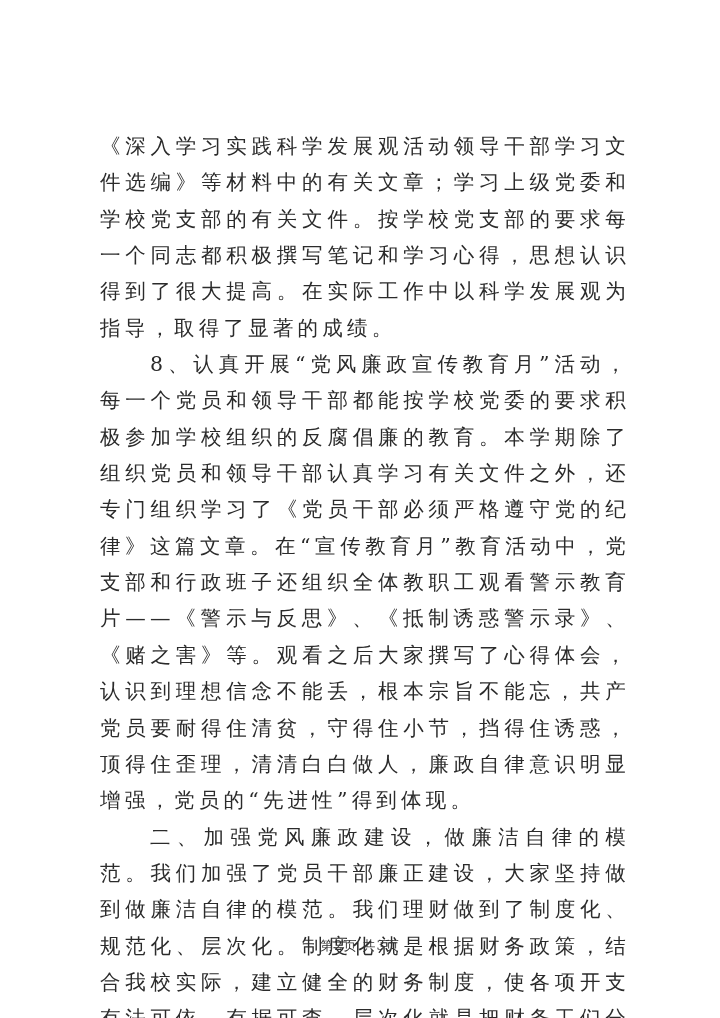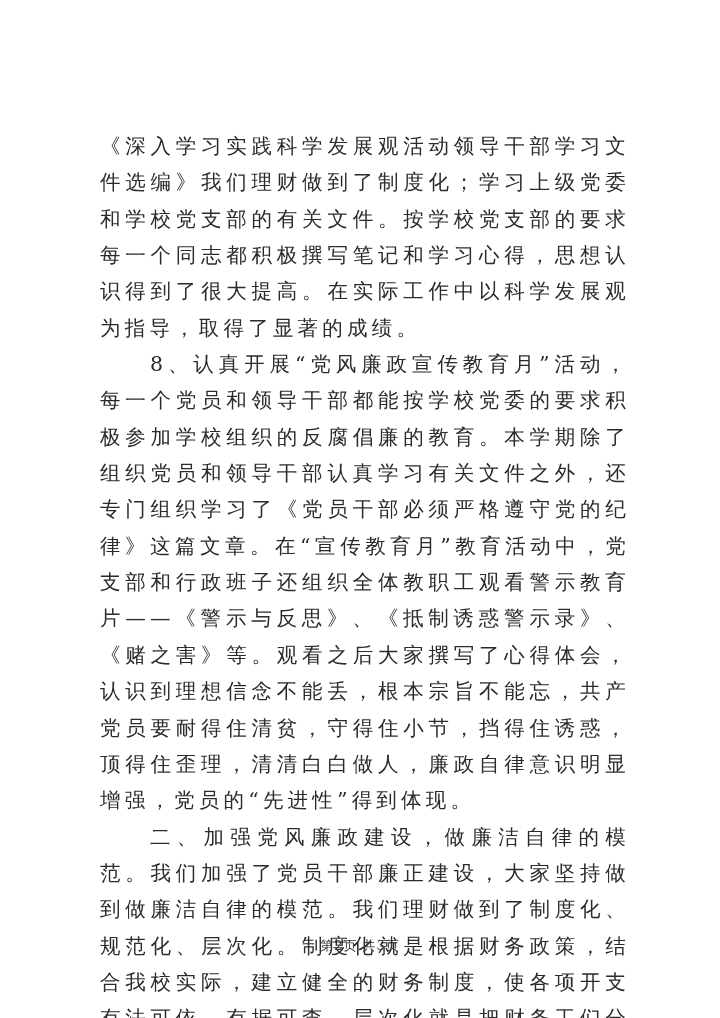--- a/index.html
+++ b/index.html
@@ -17,18 +17,18 @@
     position: absolute; left: 0; top: 937px; width: 720px; text-align: center;
     font-family: "DejaVu Serif", "Liberation Serif", serif;
     font-size: 13px; color: #333; letter-spacing: 1px;
   }
 </style>
 </head>
 <body>
 
 <div class="page">
   <div class="content">
-    <p class="p0">《深入学习实践科学发展观活动领导干部学习文件选编》我们理财做到了制度化；学习上级党委和学校党支部的有关文件。按学校党支部的要求每一个同志都积极撰写笔记和学习心得，思想认识得到了很大提高。在实际工作中以科学发展观为指导，取得了显著的成绩。</p>
+    <p class="p0">《深入学习实践科学发展观活动领导干部学习文件选编》等材料中的有关文章；学习上级党委和学校党支部的有关文件。按学校党支部的要求每一个同志都积极撰写笔记和学习心得，思想认识得到了很大提高。在实际工作中以科学发展观为指导，取得了显著的成绩。</p>
     <p class="indent">8、认真开展“党风廉政宣传教育月”活动，每一个党员和领导干部都能按学校党委的要求积极参加学校组织的反腐倡廉的教育。本学期除了组织党员和领导干部认真学习有关文件之外，还专门组织学习了《党员干部必须严格遵守党的纪律》这篇文章。在“宣传教育月”教育活动中，党支部和行政班子还组织全体教职工观看警示教育片——《警示与反思》、《抵制诱惑警示录》、《赌之害》等。观看之后大家撰写了心得体会，认识到理想信念不能丢，根本宗旨不能忘，共产党员要耐得住清贫，守得住小节，挡得住诱惑，顶得住歪理，清清白白做人，廉政自律意识明显增强，党员的“先进性”得到体现。</p>
     <p class="indent">二、加强党风廉政建设，做廉洁自律的模范。我们加强了党员干部廉正建设，大家坚持做到做廉洁自律的模范。我们理财做到了制度化、规范化、层次化。制度化就是根据财务政策，结合我校实际，建立健全的财务制度，使各项开支有法可依，有据可查。层次化就是把财务工们分为决策、执行和监督三个层次。规范化即严格执行财务手续，每张发票须有经手人、证明人、财务</p>
   </div>
   <div class="footer">第2页 共3页</div>
 </div>
 
 </body></html>

